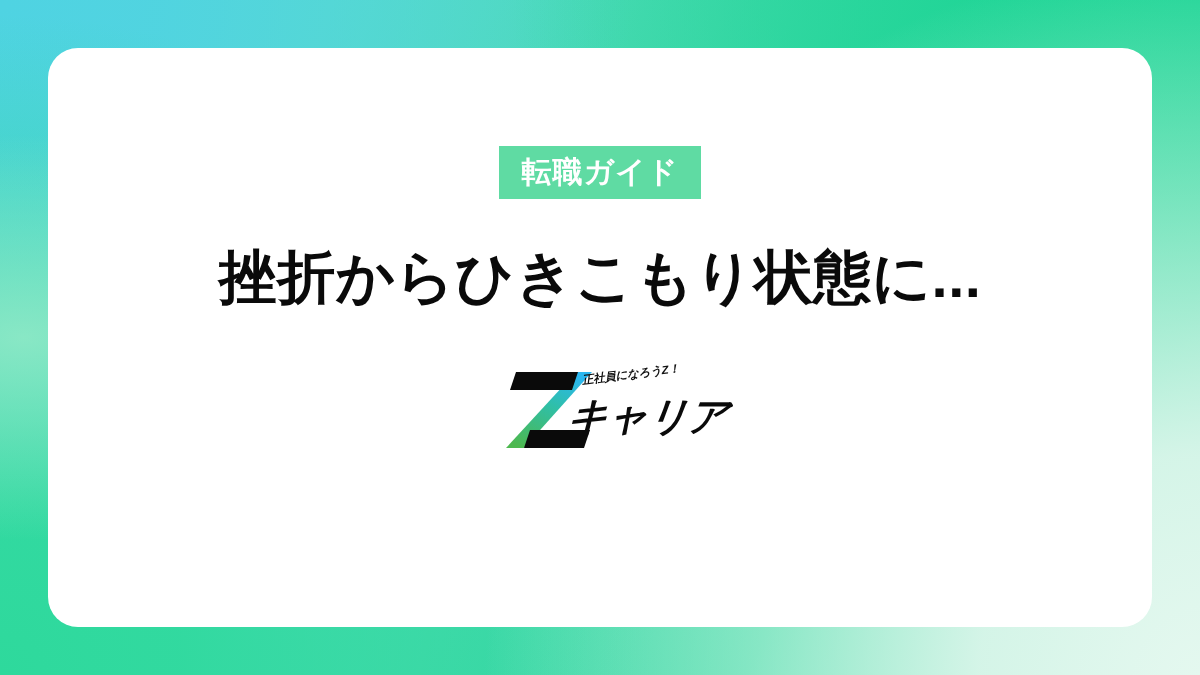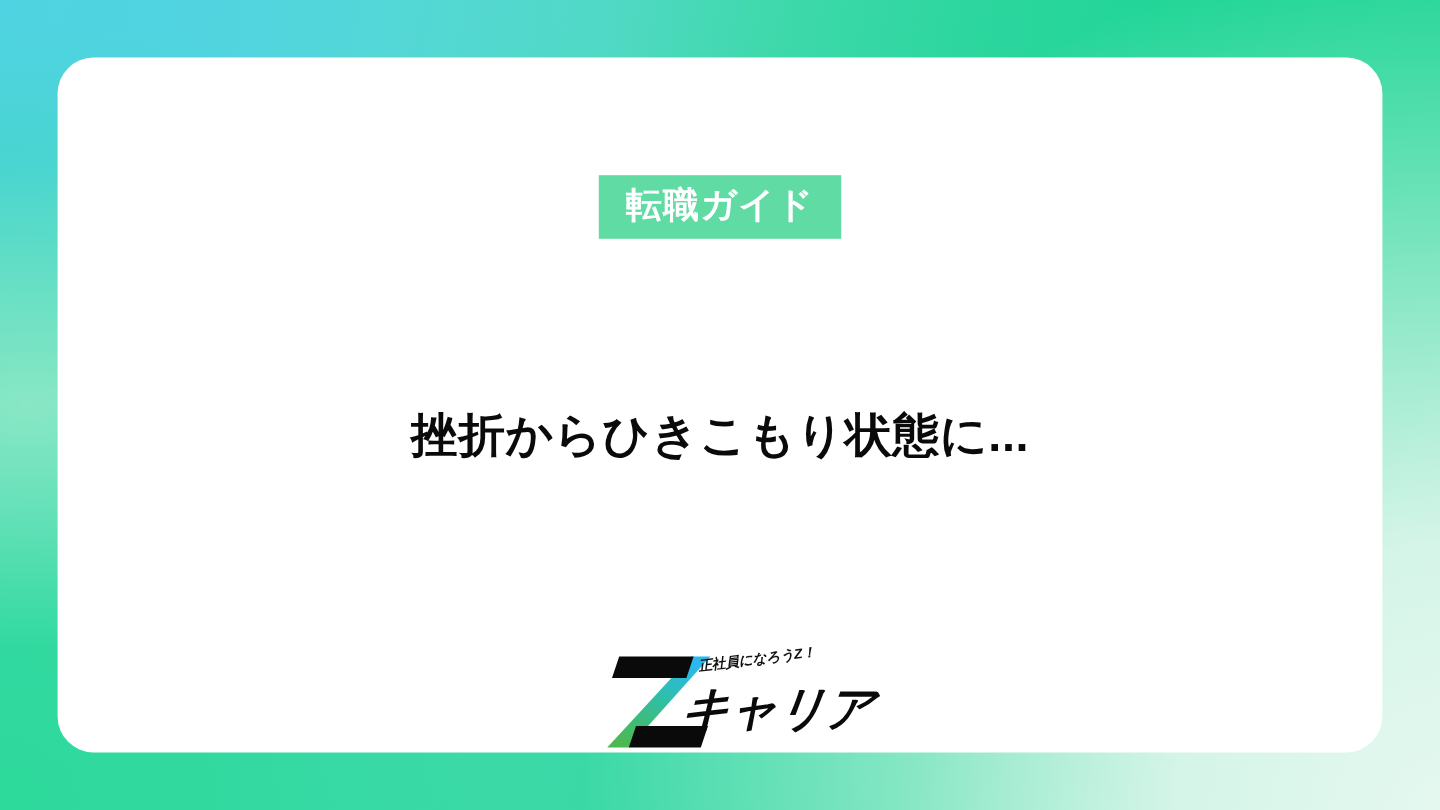--- a/index.html
+++ b/index.html
@@ -65,42 +65,41 @@
     position: absolute;
     left: 48px;
     top: 48px;
     width: 1104px;
     height: 579px;
     background: #FFFFFF;
     border-radius: 30px;
     display: flex;
     flex-direction: column;
     align-items: center;
-    justify-content: space-between;
   }
 
   
   #category-badge {
     margin-top: 98px;
     background: #5FDBA3;
     color: #FFFFFF;
     font-size: 30px;
     font-weight: 700;
     letter-spacing: 1px;
     line-height: 1;
     padding: 11px 22px 12px 22px;
     white-space: nowrap;
   }
 
   
   #headline {
     margin-top: 40px;
     text-align: center;
     color: #0A0A0A;
-    font-size: 39px;
+    font-size: 58px;
     font-weight: 700;
     line-height: 1.30;
     letter-spacing: 0.5px;
     white-space: nowrap;
   }
   #headline .headline-line { display: block; }
 
   
   #brand-logo {
     margin-top: 52px;

